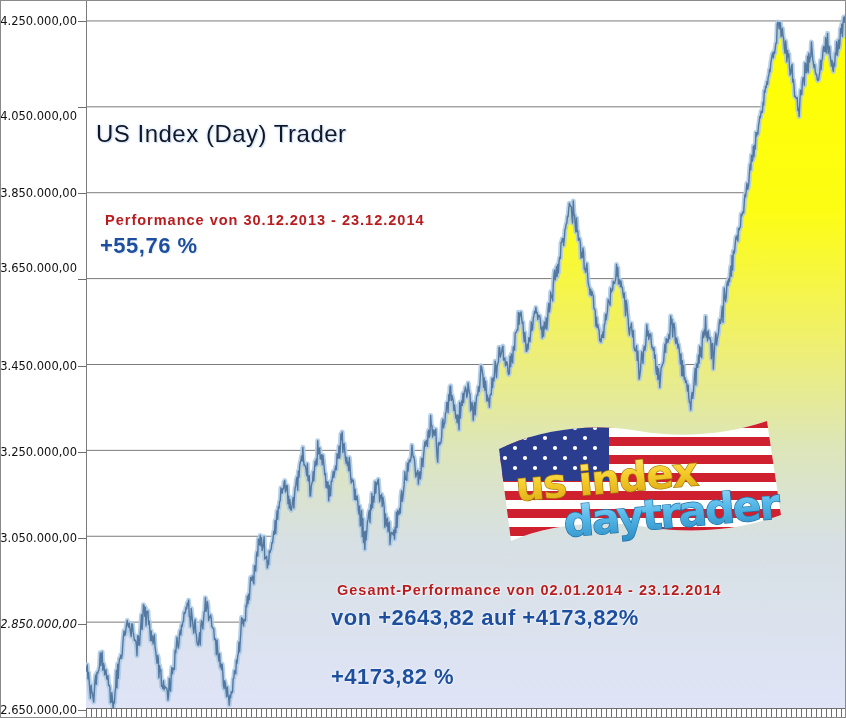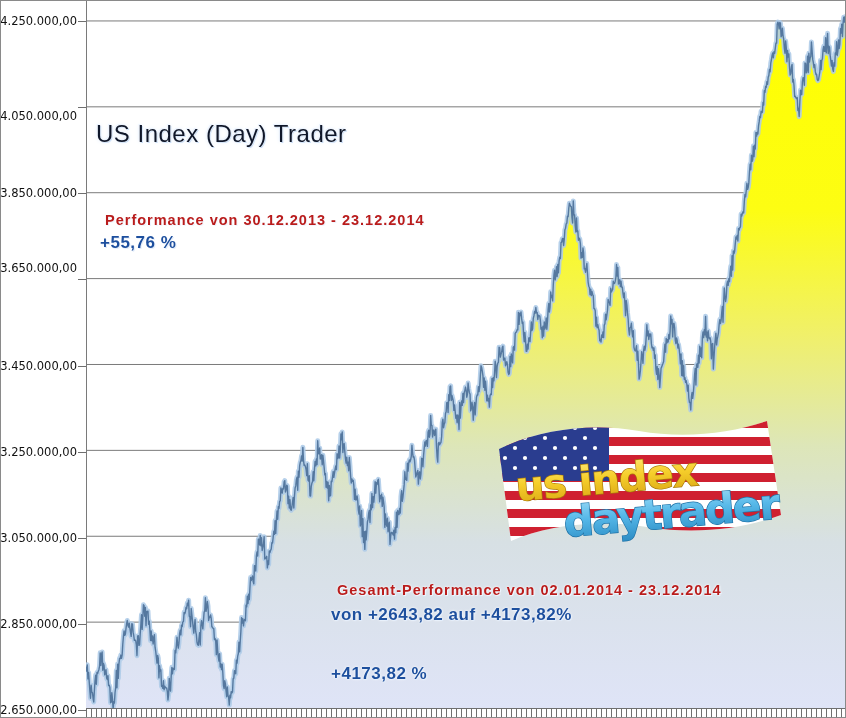--- a/index.html
+++ b/index.html
@@ -55,21 +55,21 @@
       0 0 1px #ffffff, 0 0 2px #ffffff, 0 0 4px #dbe9fb,
       1px 1px 0 #bcd6f5, -1px -1px 0 #eaf3ff;
   }
   .lbl-small{
     font-size:14.5px;font-weight:bold;
     color:#b91c1c;
     letter-spacing:1px;
     text-shadow:0 0 1px #ffffff,0 0 3px #ffffff,1px 1px 0 #eaf3ff;
   }
   .lbl-strong{
-    font-size:17px;font-weight:bold;
+    font-size:22px;font-weight:bold;
     color:#1d4f9e;
     letter-spacing:.5px;
     text-shadow:0 0 1px #ffffff,0 0 3px #ffffff,1px 1px 0 #dce9fa;
   }
   .lbl-mid{
     font-size:15.5px;font-weight:bold;
     color:#5f95d8;
     letter-spacing:1.2px;
     text-shadow:0 0 1px #ffffff,0 0 3px #ffffff,1px 1px 0 #eaf3ff;
   }
@@ -101,21 +101,21 @@
       <div class="ytick" style="top: 192.25px;">3.850.000,00</div>
       <div style="position: absolute; left: 77px; top: 192.25px; width: 8px; height: 1px; background: rgb(111, 111, 111);"></div>
       <div class="ytick" style="top: 267px; padding-left: 10px;">3.650.000,00</div>
       <div style="position: absolute; left: 77px; top: 278.375px; width: 8px; height: 1px; background: rgb(111, 111, 111);"></div>
       <div class="ytick" style="top: 364.5px;">3.450.000,00</div>
       <div style="position: absolute; left: 77px; top: 364.5px; width: 8px; height: 1px; background: rgb(111, 111, 111);"></div>
       <div class="ytick" style="top: 450.625px;">3.250.000,00</div>
       <div style="position: absolute; left: 77px; top: 450.625px; width: 8px; height: 1px; background: rgb(111, 111, 111);"></div>
       <div class="ytick" style="top: 536.75px;">3.050.000,00</div>
       <div style="position: absolute; left: 77px; top: 536.75px; width: 8px; height: 1px; background: rgb(111, 111, 111);"></div>
-      <div class="ytick" style="top: 622.875px;">2.850.000,00</div>
+      <div class="ytick" style="top: 622.875px; font-style: italic;">2.850.000,00</div>
       <div style="position: absolute; left: 77px; top: 622.875px; width: 8px; height: 1px; background: rgb(111, 111, 111);"></div>
       <div class="ytick" style="top: 709px; padding-left: 28px;">2.650.000,00</div>
       <div style="position: absolute; left: 77px; top: 709px; width: 8px; height: 1px; background: rgb(111, 111, 111);"></div>
     </div>
   <div id="yaxis-line"></div>
 
   <div id="plot">
     <svg id="chart-svg" viewBox="0 0 761 718" preserveAspectRatio="none">
       <defs>
         <linearGradient id="areaGrad" x1="0" y1="0" x2="0" y2="1">

